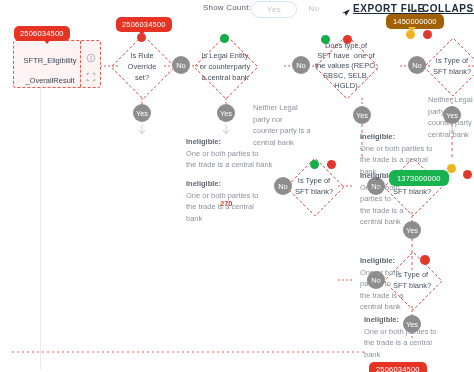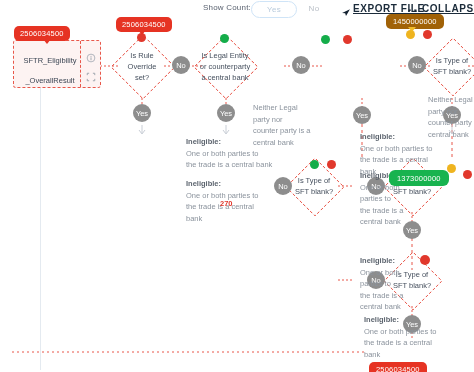--- a/index.html
+++ b/index.html
@@ -192,20 +192,24 @@
     <div class="txt">Is Rule<br>Override<br>set?</div>
   </div>
   <div class="dot dot-r" style="left:125px;top:33px;width:9px;height:9px;"></div>
 
   <div class="diamond" style="left:191px;top:44px;width:44px;height:44px;">
     <div class="shape"></div>
     <div class="txt" style="left:-16px;width:76px;">Is Legal Entity<br>or counterparty<br>a central bank</div>
   </div>
   <div class="dot dot-g" style="left:208px;top:34px;width:9px;height:9px;"></div>
 
+  <div class="diamond" style="left:312px;top:44px;width:44px;height:44px;">
+    <div class="shape"></div>
+    <div class="txt" style="left:-22px;width:88px;line-height:10px;">Does type of<br>SFT have&nbsp; one of<br>the values (REPO,<br>SBSC, SELB,<br>HGLD)</div>
+  </div>
   <div class="dot dot-g" style="left:309px;top:35px;width:9px;height:9px;"></div>
   <div class="dot dot-r" style="left:331px;top:35px;width:9px;height:9px;"></div>
 
   <div class="diamond" style="left:420px;top:46px;width:40px;height:40px;">
     <div class="shape"></div>
     <div class="txt" style="left:-12px;width:64px;">Is Type of<br>SFT blank?</div>
   </div>
   <div class="dot dot-y" style="left:394px;top:30px;width:9px;height:9px;"></div>
   <div class="dot dot-r" style="left:411px;top:30px;width:9px;height:9px;"></div>
 

